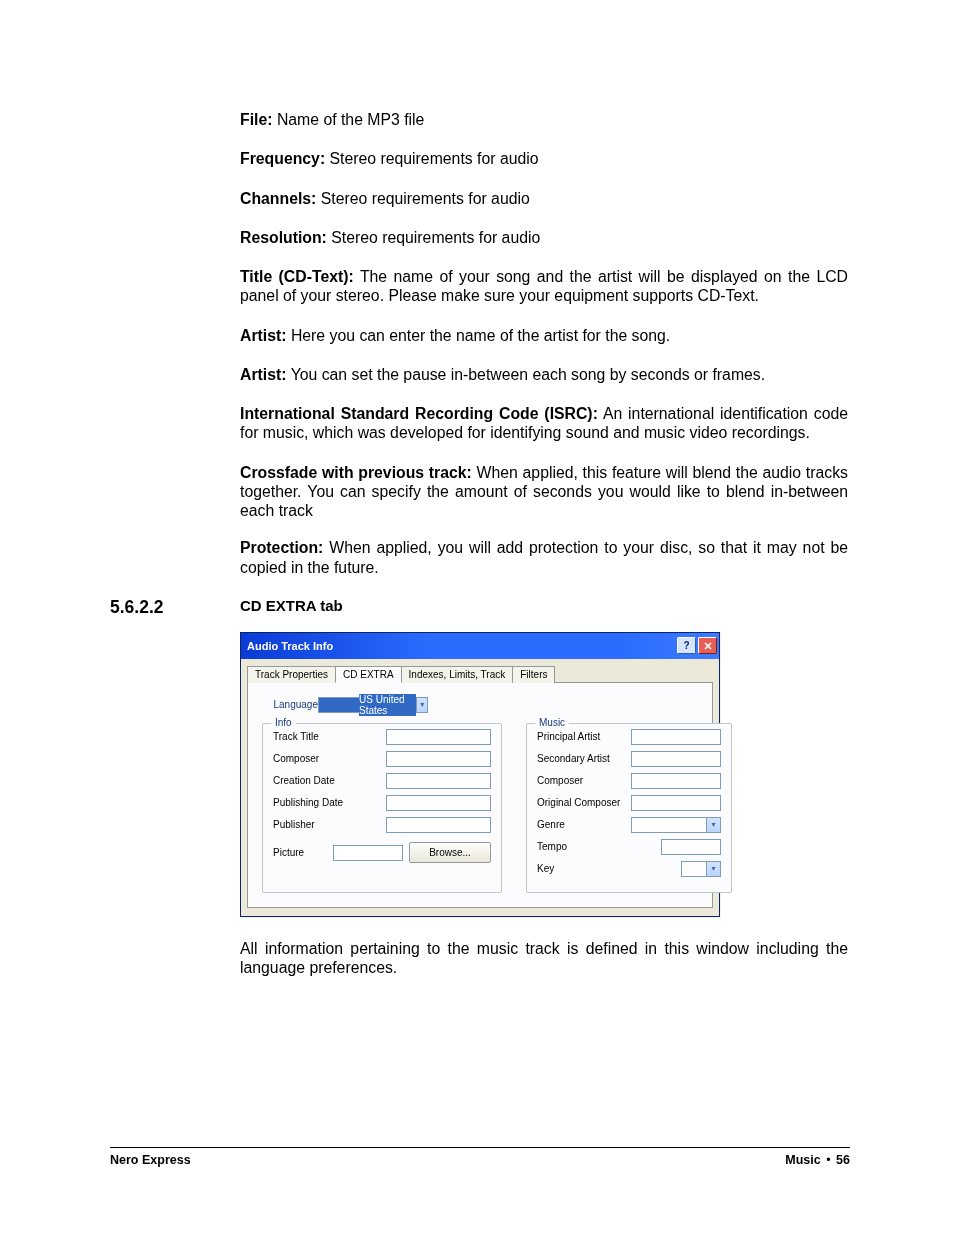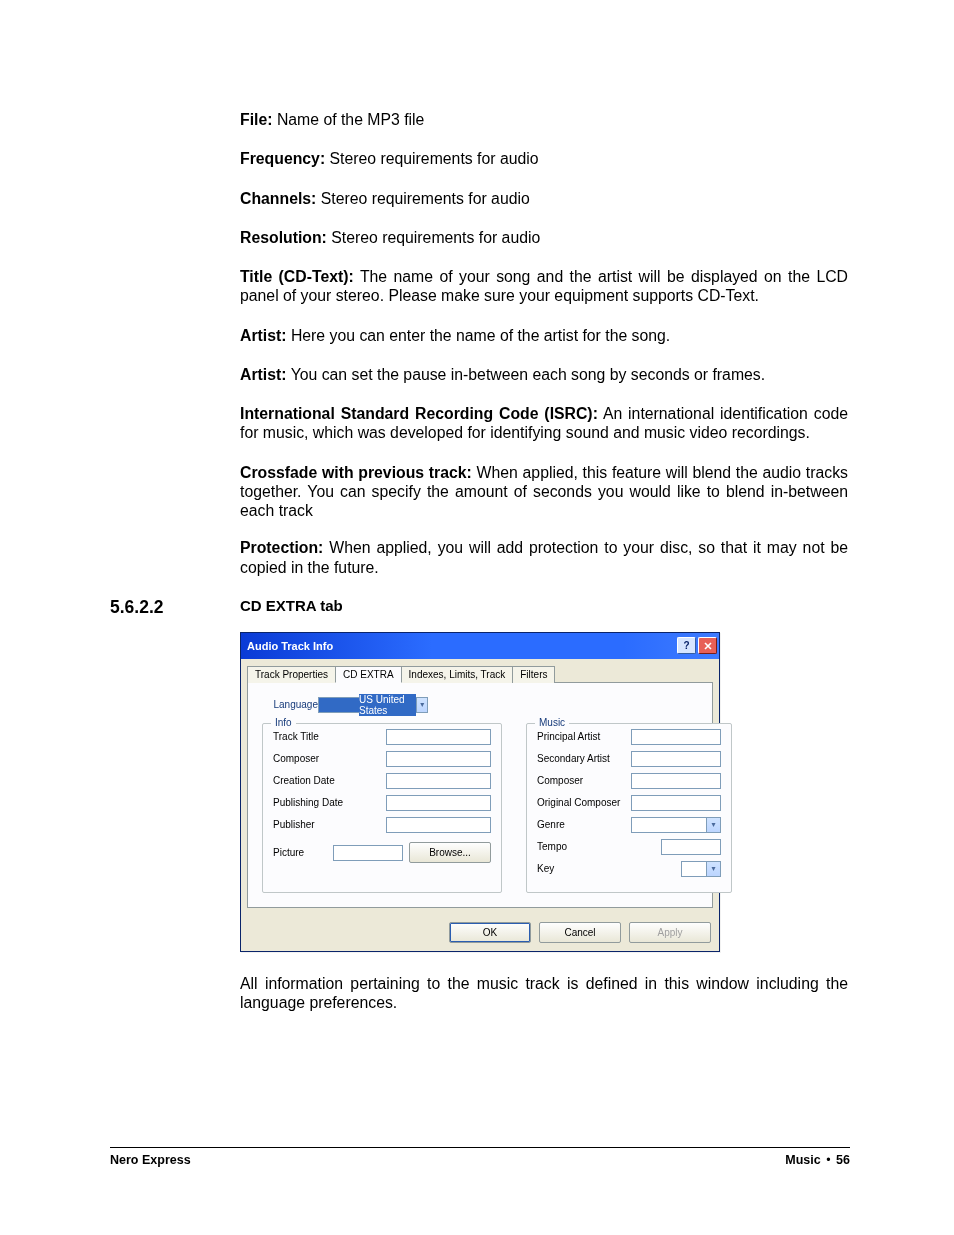--- a/index.html
+++ b/index.html
@@ -335,25 +335,20 @@
                   <div class="combo">
                     <span class="val"></span>
                     <span class="arrow">▾</span>
                   </div>
                 </span>
               </div>
           </div>
         </div>
       </div>
 
-      <div class="dlg-buttons">
-        <span class="btn default-btn">OK</span>
-        <span class="btn">Cancel</span>
-        <span class="btn disabled">Apply</span>
-      </div>
     </div>
   </div>
 
   <p class="after-figure">All information pertaining to the music track is defined in this window including the language preferences.</p>
 
 </div>
 
 <div class="footer">
   <div class="footer-rule"></div>
   <div class="footer-row">

